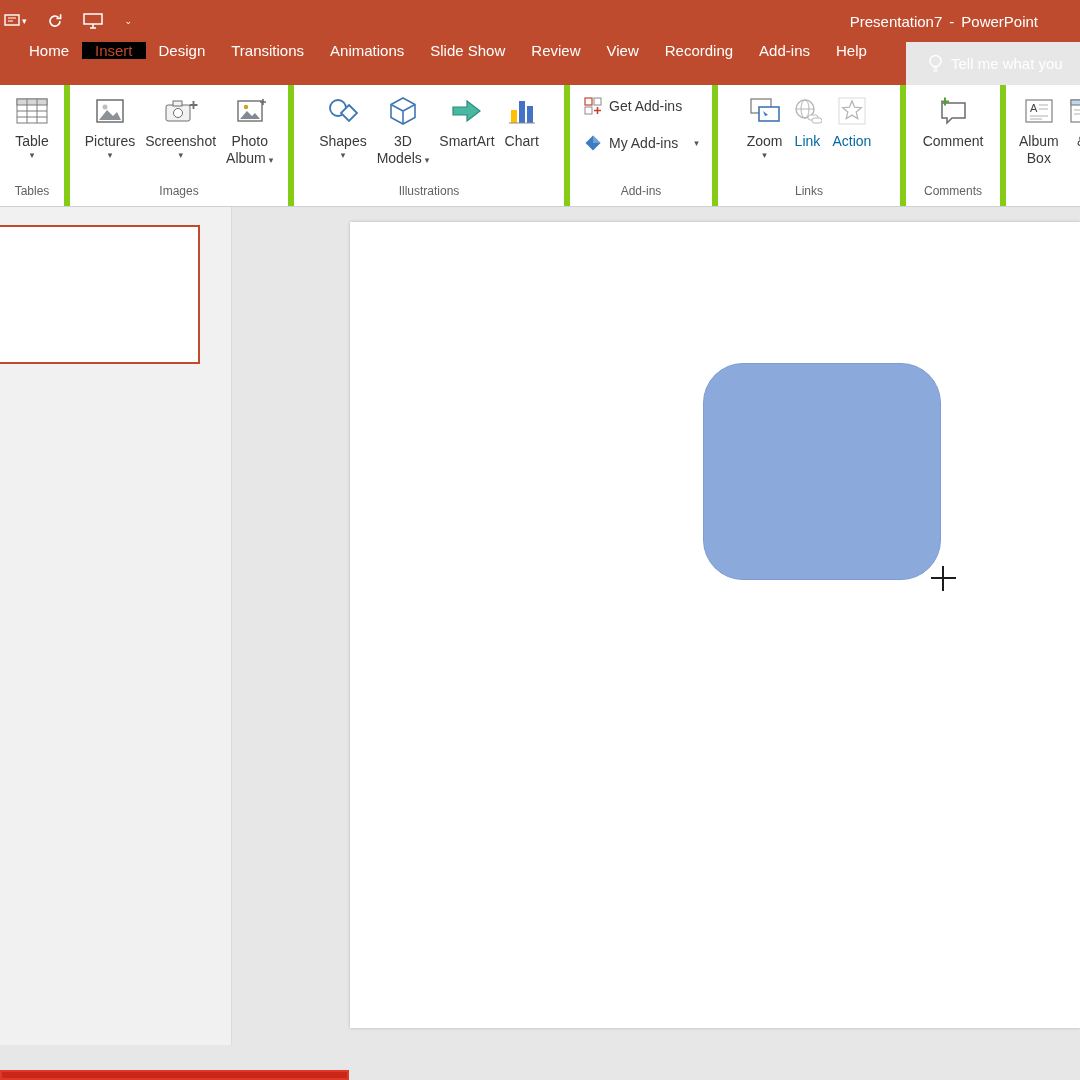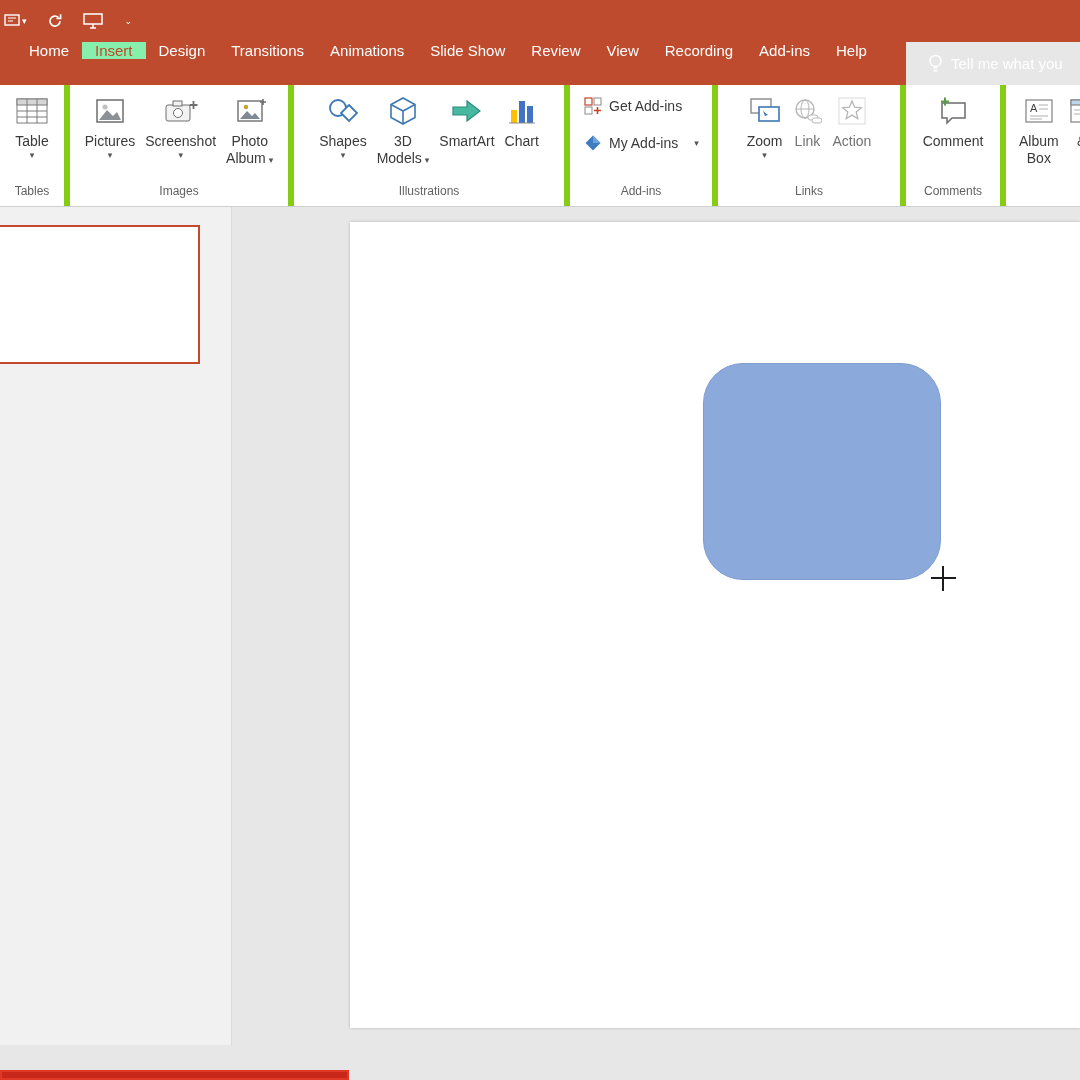--- a/index.html
+++ b/index.html
@@ -9,33 +9,33 @@
   
   .titlebar{position:absolute;left:0;top:0;width:1080px;height:42px;background:#BE4B2D;display:flex;align-items:center}
   .qat{display:flex;align-items:center;gap:20px;padding-left:4px;color:#fff}
   .qat .qic{display:flex;align-items:center}
   .qat .tinycaret{font-size:9px;color:#fff;margin-left:2px}
   .win-title{position:absolute;right:42px;top:0;height:42px;display:flex;align-items:center;color:#fff;font-size:15px;gap:7px;white-space:nowrap}
 
   
   .tabbar{position:absolute;left:0;top:42px;width:906px;height:43px;background:#BE4B2D;display:flex;align-items:flex-start;padding-left:16px;color:#fff}
   .tab{padding:0 13px;display:flex;align-items:center;font-size:15px;white-space:nowrap;cursor:default}
-  .tab.active{background:#86efac;color:#C0492B}
+  .tab.active{background:#000000;color:#C0492B}
   .tellme{position:absolute;right:0;top:42px;height:43px;width:152px;display:flex;align-items:center;gap:8px;color:#fff;font-size:15px;overflow:hidden;white-space:nowrap}
 
   
   .ribbon{position:absolute;left:0;top:85px;width:1080px;height:122px;background:#fff;border-bottom:1px solid #CFCFCF;display:flex}
   .rgroup{height:100%;display:flex;flex-direction:column;border-right:6px solid #84cc16;flex:0 0 auto}
   .rbtns{flex:1;display:flex;justify-content:center;align-items:flex-start;padding-top:6px}
   .rglabel{height:22px;text-align:center;font-size:12px;color:#626262;padding-bottom:12px;white-space:nowrap}
   .bigbtn{display:flex;flex-direction:column;align-items:center;padding:2px 5px;color:#3a3a3a;font-size:14px;line-height:17px;text-align:center;white-space:nowrap}
   .bigbtn .ic{height:36px;display:flex;align-items:center;justify-content:center;margin-bottom:4px}
   .caret{font-size:9px;color:#555;line-height:11px}
   .inlinecaret{font-size:9px;color:#555;margin-left:3px}
-  .bigbtn.disabled{color:#737373}
+  .bigbtn.disabled{color:#0369a1}
 
   .addin-col{flex-direction:column;align-items:flex-start;justify-content:flex-start;padding:12px 0 0 14px;gap:19px}
   .smallbtn{display:flex;align-items:center;gap:7px;font-size:14px;color:#3a3a3a;white-space:nowrap}
   .smallbtn .ic16{display:flex;align-items:center}
 
   .textgroup{flex:1 1 auto;overflow:hidden;border-right:none}
   .textgroup .rbtns{justify-content:flex-start;padding-left:8px}
 
   
   .thumb-panel{position:absolute;left:0;top:207px;width:232px;height:838px;background:#F1F1F1;border-right:1px solid #DCDCDC}
@@ -74,20 +74,25 @@
           </svg>
       </span>
       <span class="qic">
         <svg width="20" height="16" viewBox="0 0 20 16">
             <rect x="1" y="1" width="18" height="10" fill="none" stroke="#fff" stroke-width="1.5"></rect>
             <path d="M7 15 h6 M10 11 v4" stroke="#fff" stroke-width="1.5"></path>
           </svg>
       </span>
       <span class="tinycaret">⌄</span>
     </div>
+    <div class="win-title">
+      <span>Presentation7</span>
+      <span>-</span>
+      <span>PowerPoint</span>
+    </div>
   </div>
 
   <div class="tabbar">
     <div class="tab">Home</div>
     <div class="tab active">Insert</div>
     <div class="tab">Design</div>
     <div class="tab">Transitions</div>
     <div class="tab">Animations</div>
     <div class="tab">Slide Show</div>
     <div class="tab">Review</div>

